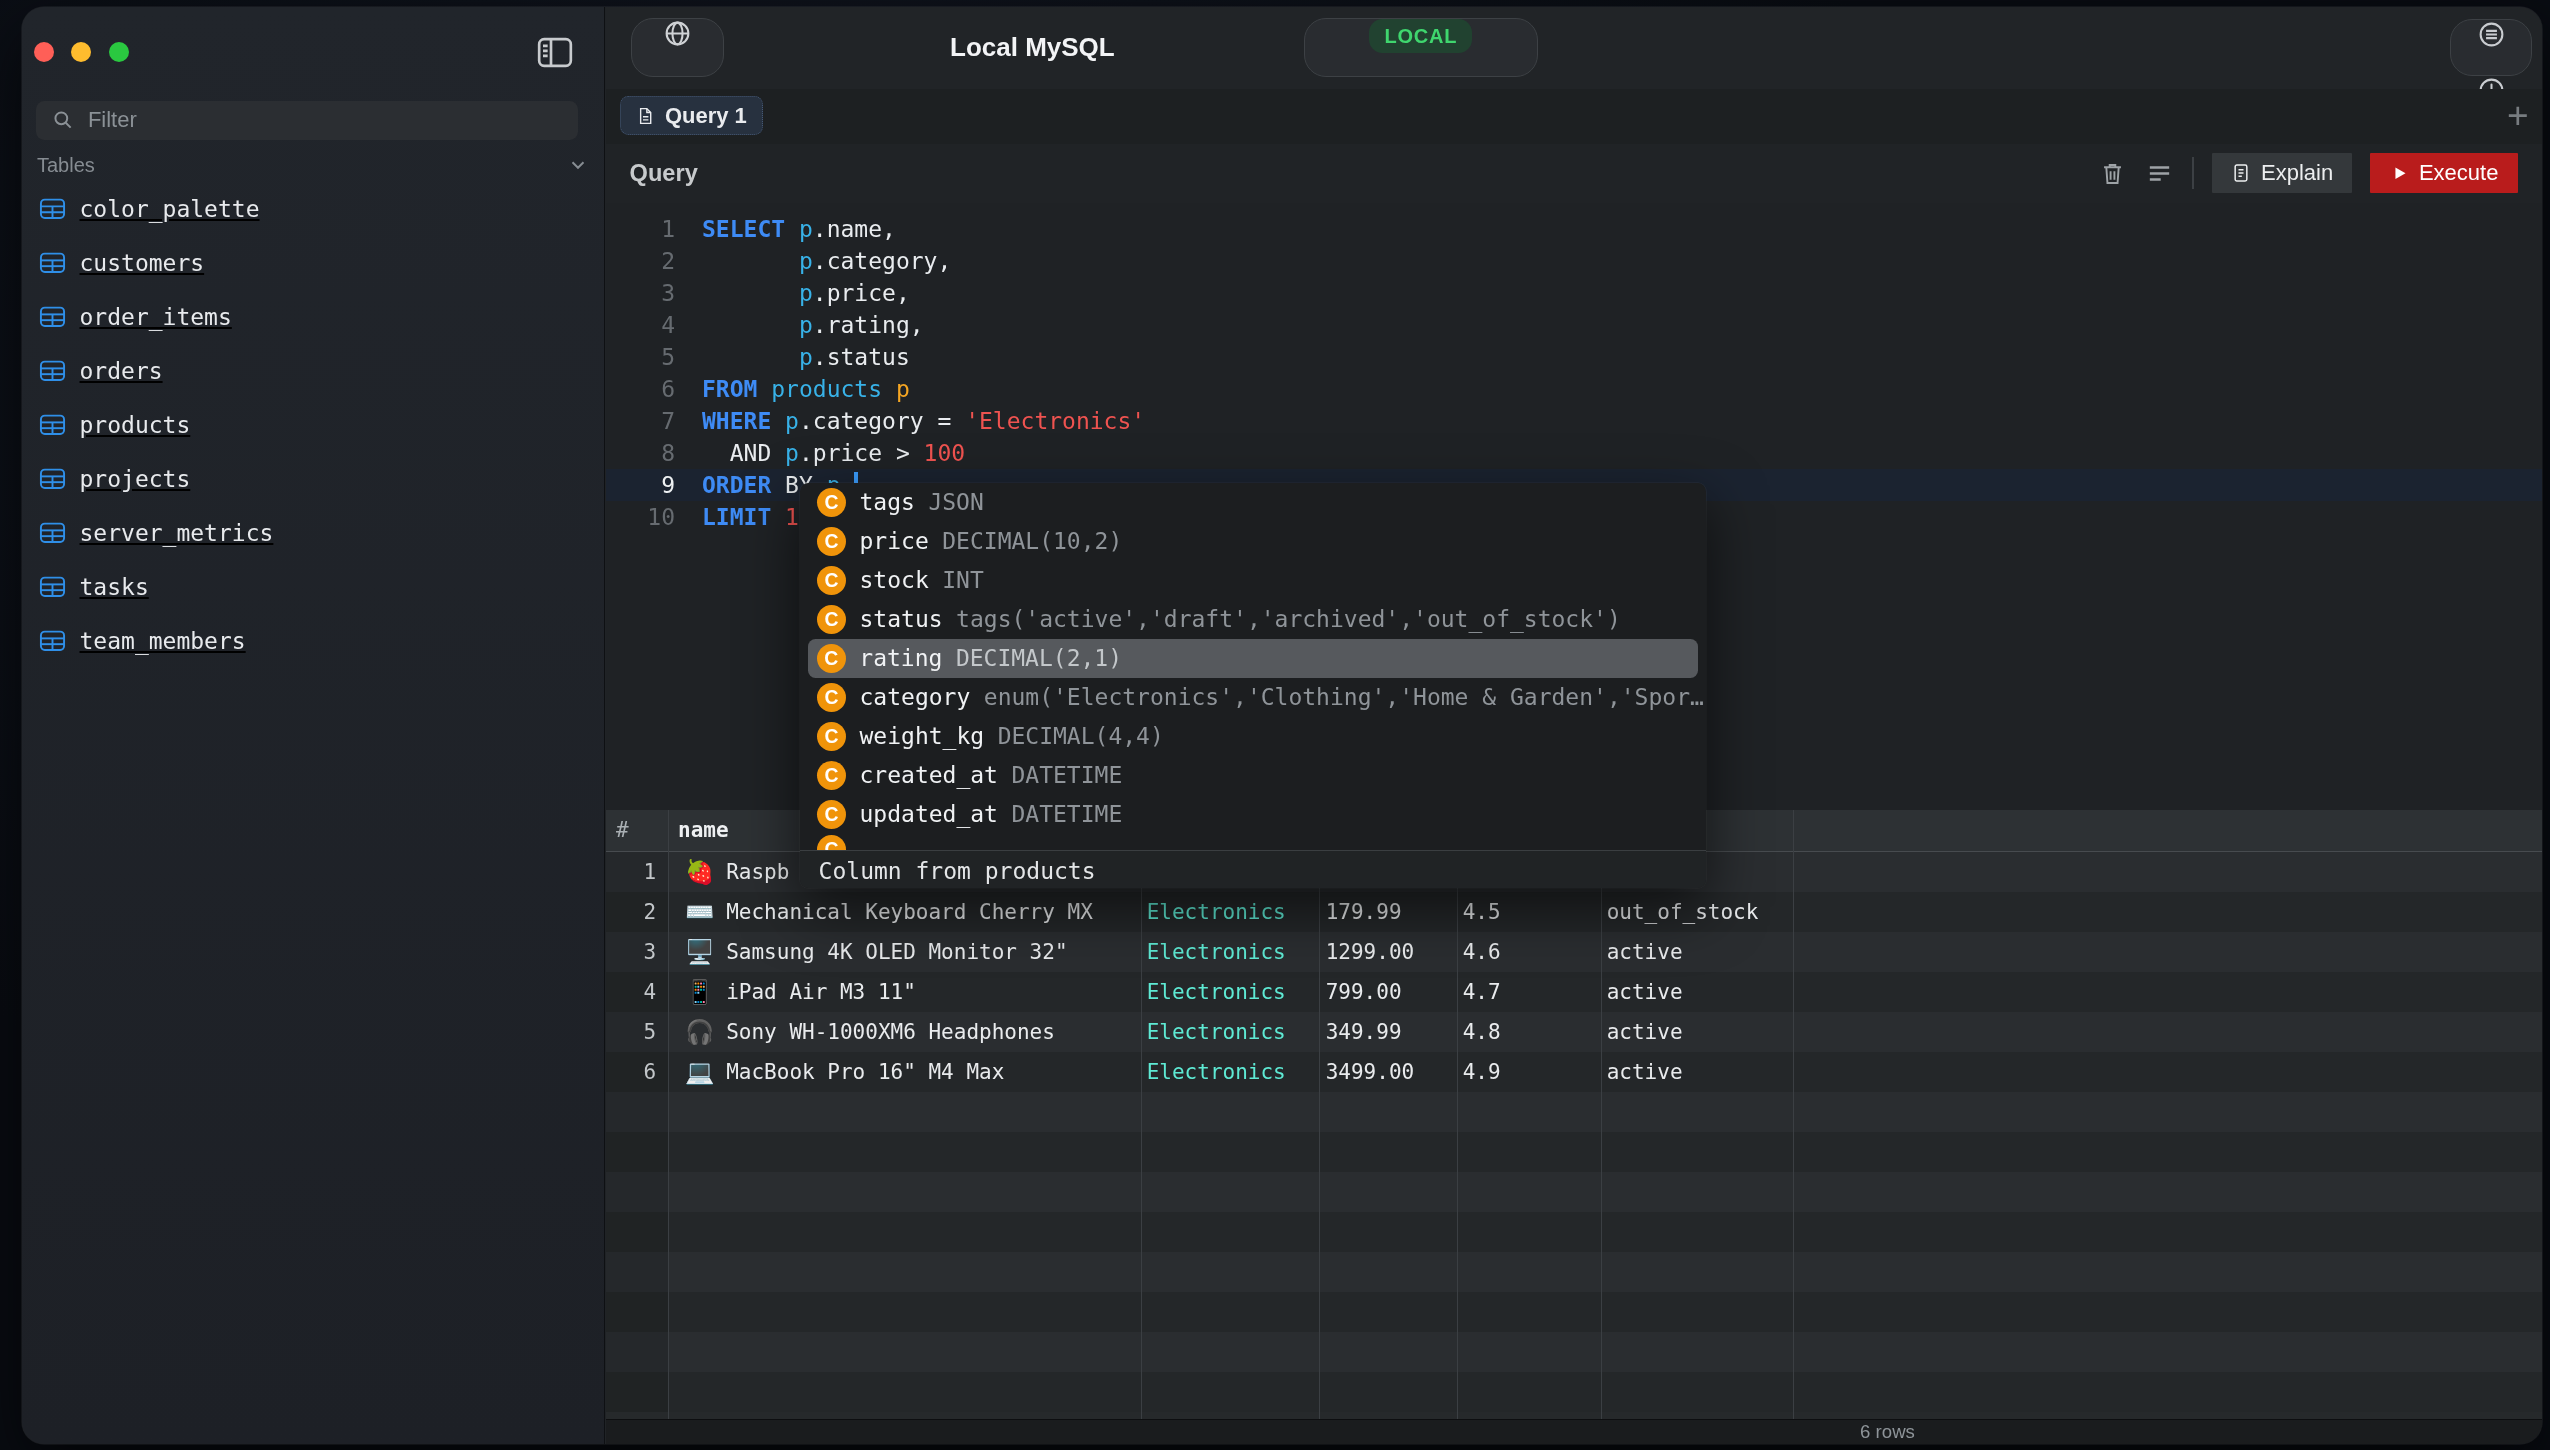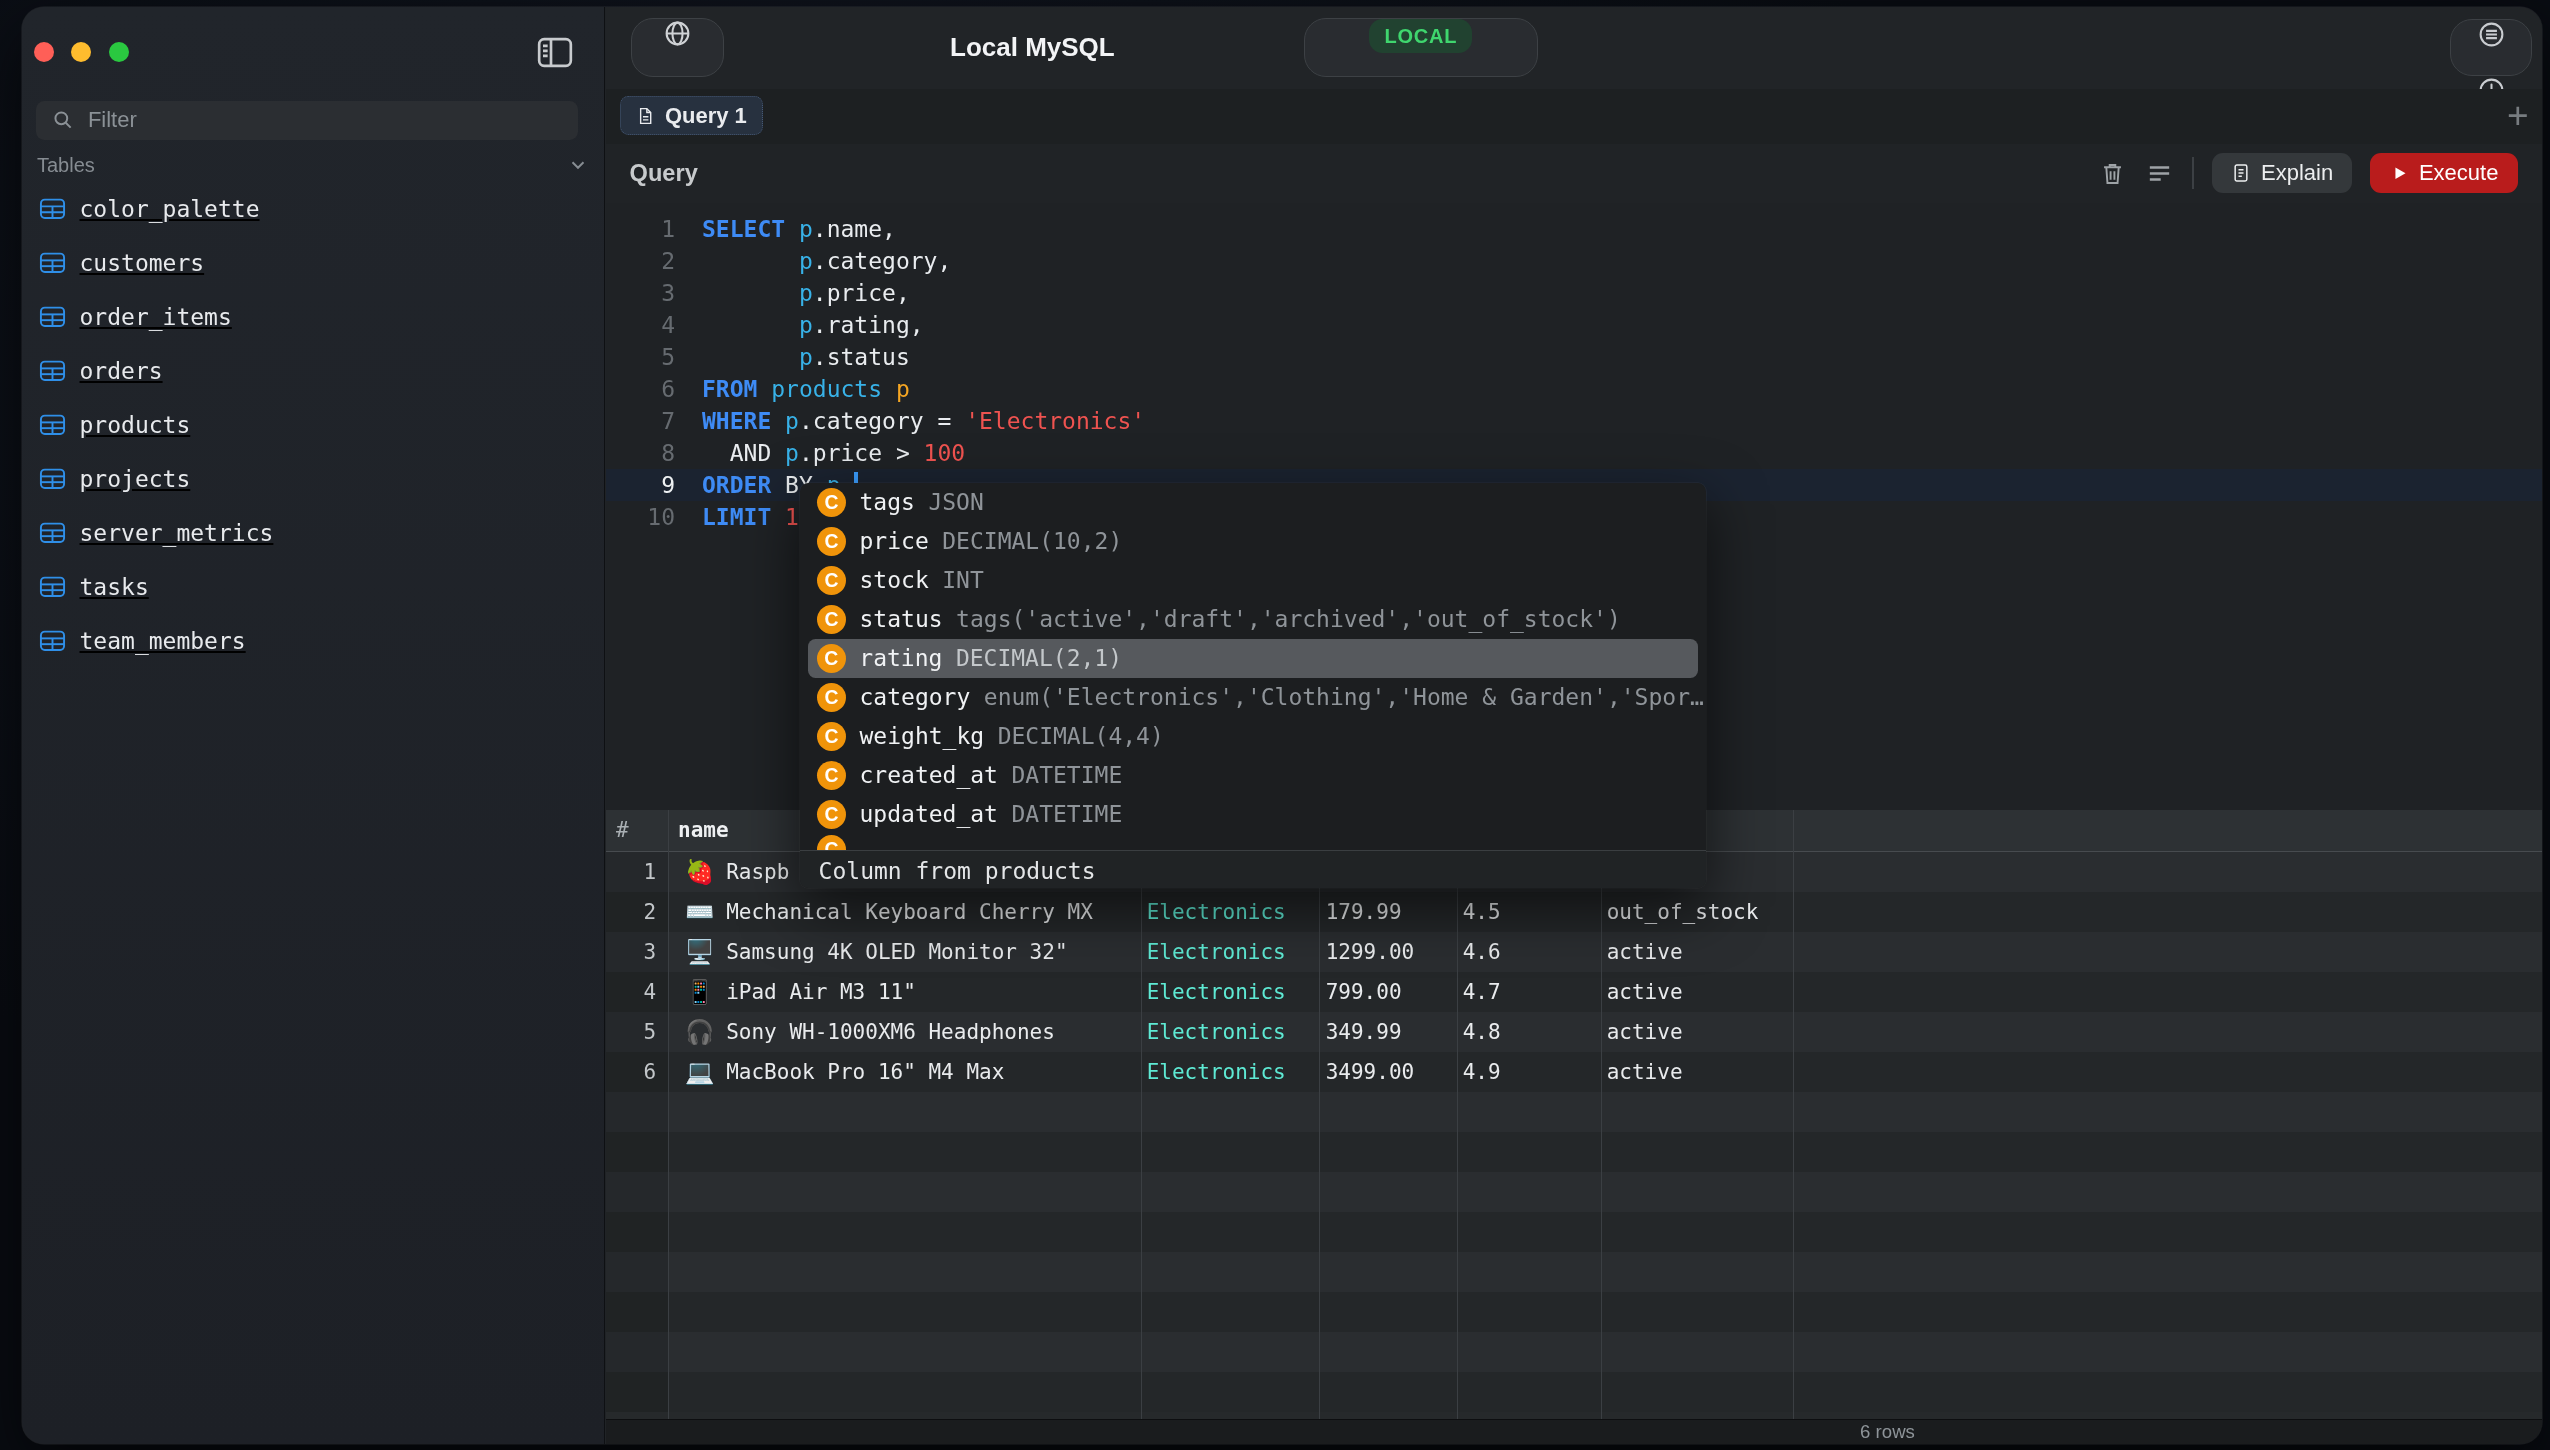--- a/index.html
+++ b/index.html
@@ -57,21 +57,21 @@
   .tab-label{font-size:22px;font-weight:700;}
   .newtab{position:absolute;right:13.5px;top:0;height:55px;display:flex;align-items:center;
     color:#777c80;font-size:37px;font-weight:300;}
 
   .qheader{position:absolute;left:0;top:137px;width:100%;height:59px;background:#202326;
     border-bottom:0.8px solid #141618;}
   .qtitle{position:absolute;left:23.6px;top:0;height:59px;display:flex;align-items:center;
     font-size:23.6px;font-weight:700;color:#c7cacc;}
   .qcontrols{position:absolute;right:23.6px;top:0;height:59px;display:flex;align-items:center;gap:18.6px;color:#9ea3a7;}
   .qcontrols .sep{width:1.7px;height:32px;background:#3c4044;}
-  .btn{display:flex;align-items:center;gap:10px;height:40px;border-radius:11px;padding:0 18.6px;
+  .btn{display:flex;align-items:center;gap:10px;height:40px;border-radius:1px;padding:0 18.6px;
     font-size:22px;box-sizing:border-box;}
   .btn-explain{background:#34383b;color:#eceeef;}
   .btn-execute{background:#b91c1c;color:#ffffff;font-weight:400;padding:0 20px;}
 
   
   .editor{position:absolute;left:0;top:196px;width:100%;height:607px;background:#1f2225;
     font-family:"DejaVu Sans Mono",monospace;font-size:23px;line-height:32px;padding-top:10px;box-sizing:border-box;}
   .codeline{position:relative;height:32px;padding-left:96px;white-space:pre;}
   .codeline.active{background:#1b2330;}
   .gutter-num{position:absolute;left:0;top:0;width:69px;text-align:right;color:#666b70;}

